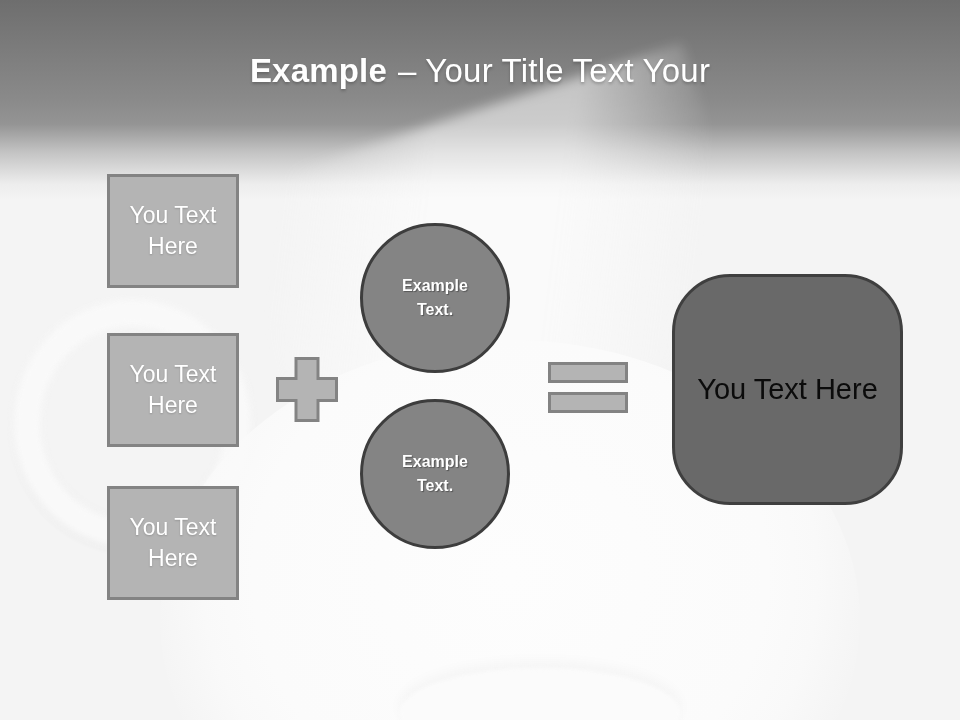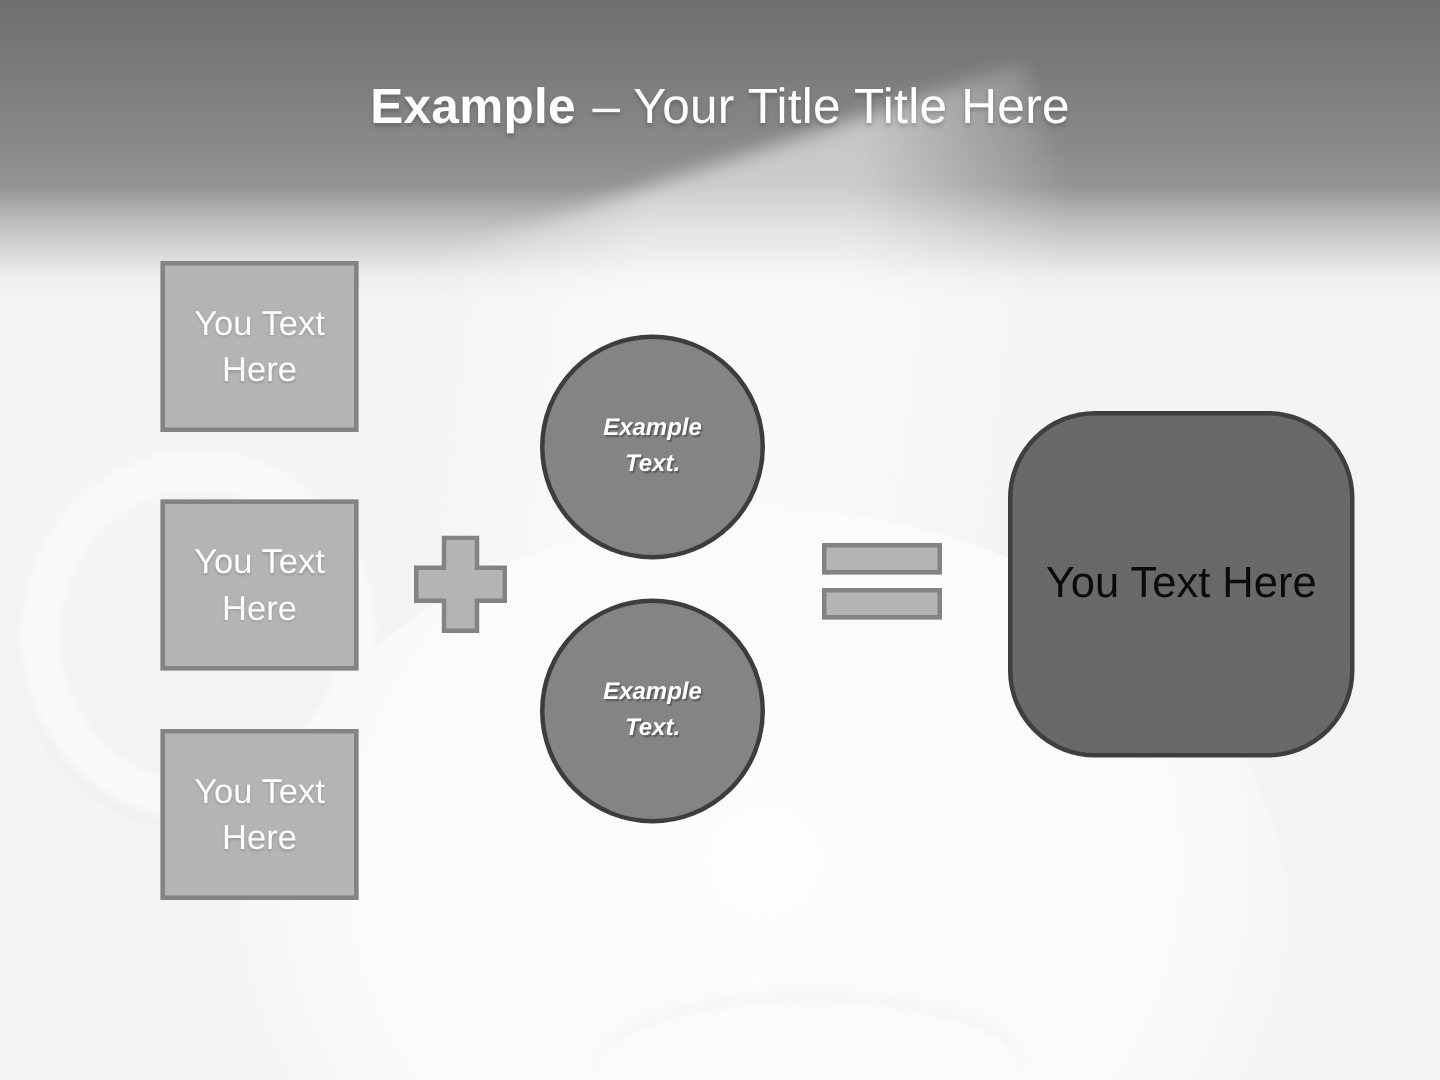--- a/index.html
+++ b/index.html
@@ -88,21 +88,21 @@
     position:absolute;left:360px;width:150px;height:150px;
     box-sizing:border-box;
     border-radius:50%;
     background:#848484;
     border:3px solid #3d3d3d;
     display:flex;align-items:center;justify-content:center;
     text-align:center;
   }
   .circle-1{top:223px;} .circle-2{top:399px;}
   .example-circle .lbl{
-    color:#ffffff;font-size:16px;font-weight:700;font-style:italic;
+    color:#ffffff;font-size:16px;font-weight:700;
     line-height:24px;max-width:100px;
     text-shadow:1px 1px 1px rgba(0,0,0,.35);
   }
   
   .result-box{
     position:absolute;left:672px;top:274px;width:231px;height:231px;
     box-sizing:border-box;
     background:#696969;
     border:3px solid #3f3f3f;
     border-radius:58px;
@@ -116,21 +116,21 @@
 
 <div class="slide">
 
   <div class="bg-layer header-gradient"></div>
   <div class="bg-layer streak-1"></div>
   <div class="bg-layer cup-handle"></div>
   <div class="bg-layer cup-body"></div>
   <div class="bg-layer cup-foot"></div>
 
   <div class="title">
-    <span class="t-bold">Example</span><span class="t-rest">– Your Title Title Here</span>
+    <span class="t-bold">Example</span><span class="t-rest">– Your Title Text Your</span>
   </div>
 
   <div class="input-box box-1">
     <span class="lbl">You Text Here</span>
   </div>
   <div class="input-box box-2">
     <span class="lbl">You Text Here</span>
   </div>
   <div class="input-box box-3">
     <span class="lbl">You Text Here</span>

